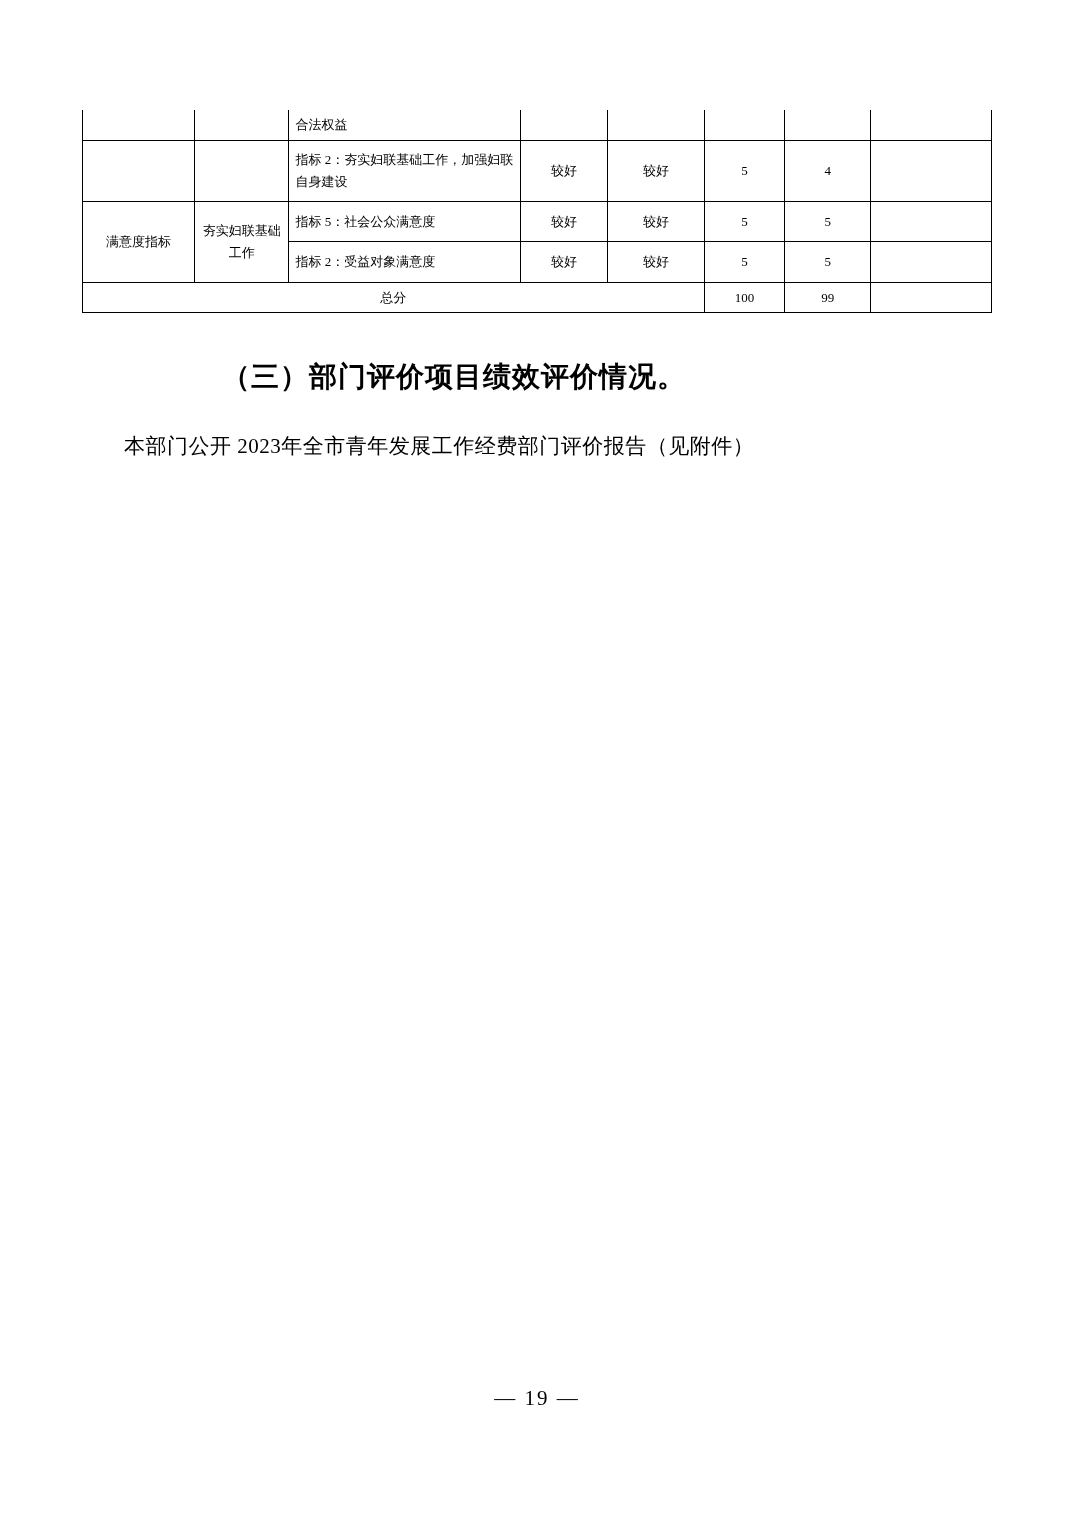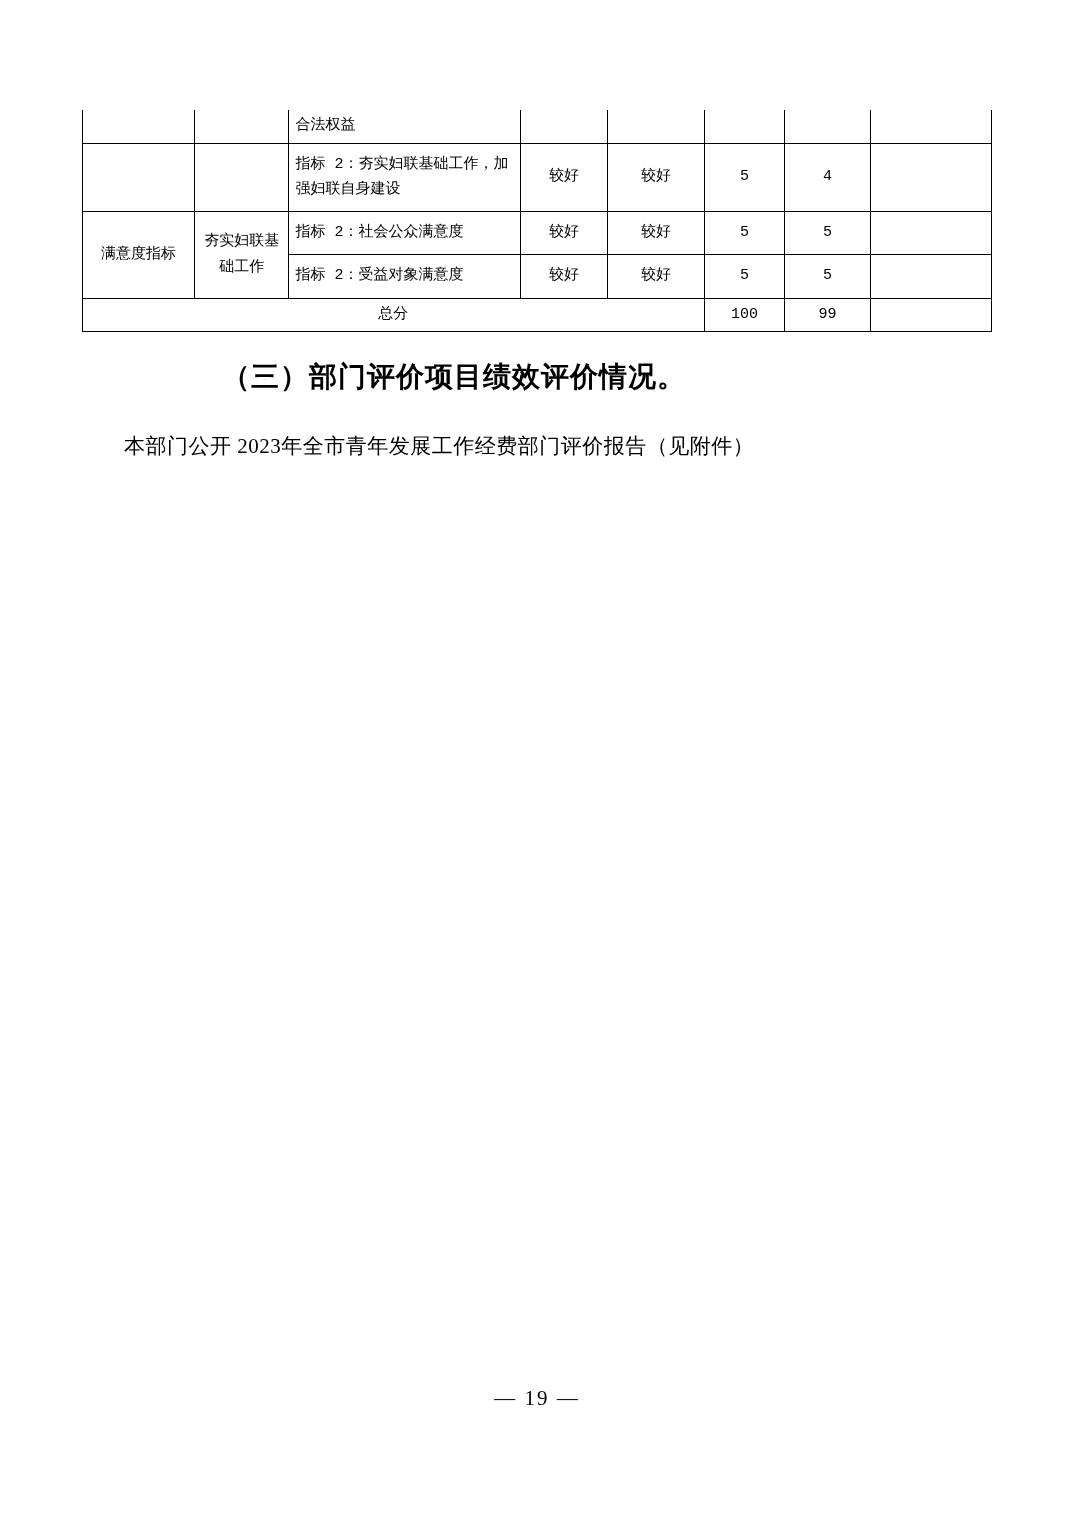--- a/index.html
+++ b/index.html
@@ -30,26 +30,25 @@
     width: 910px;
   }
   table.perf {
     border-collapse: collapse;
     table-layout: fixed;
     width: 910px;
     font-family: "Liberation Serif", "DejaVu Serif", serif;
   }
   table.perf td {
     border: 1px solid #000000;
-    font-size: 15px;
+    font-size: 13px;
     line-height: 1.5;
     padding: 5px 6px;
     vertical-align: middle;
     word-break: break-all;
-    font-family: Liberation Mono, monospace;
   }
   td.c { text-align: center; }
   td.l { text-align: left; }
 
   
 
   
   .section-title {
     position: absolute;
     left: 222px;
@@ -119,21 +118,21 @@
           <td class="c">较好</td>
           <td class="c">较好</td>
           <td class="c">5</td>
           <td class="c">4</td>
           <td class="c"></td>
         </tr>
 
         <tr>
           <td class="c" rowspan="2" style="line-height:1.7;">满意度指标</td>
           <td class="c" rowspan="2" style="line-height:1.7;">夯实妇联基础工作</td>
-          <td class="l" style="padding:10px 6px;">指标 2：社会公众满意度</td>
+          <td class="l" style="padding:10px 6px;">指标 5：社会公众满意度</td>
           <td class="c">较好</td>
           <td class="c">较好</td>
           <td class="c">5</td>
           <td class="c">5</td>
           <td class="c"></td>
         </tr>
 
         <tr>
           <td class="l" style="padding:10px 6px;">指标 2：受益对象满意度</td>
           <td class="c">较好</td>

